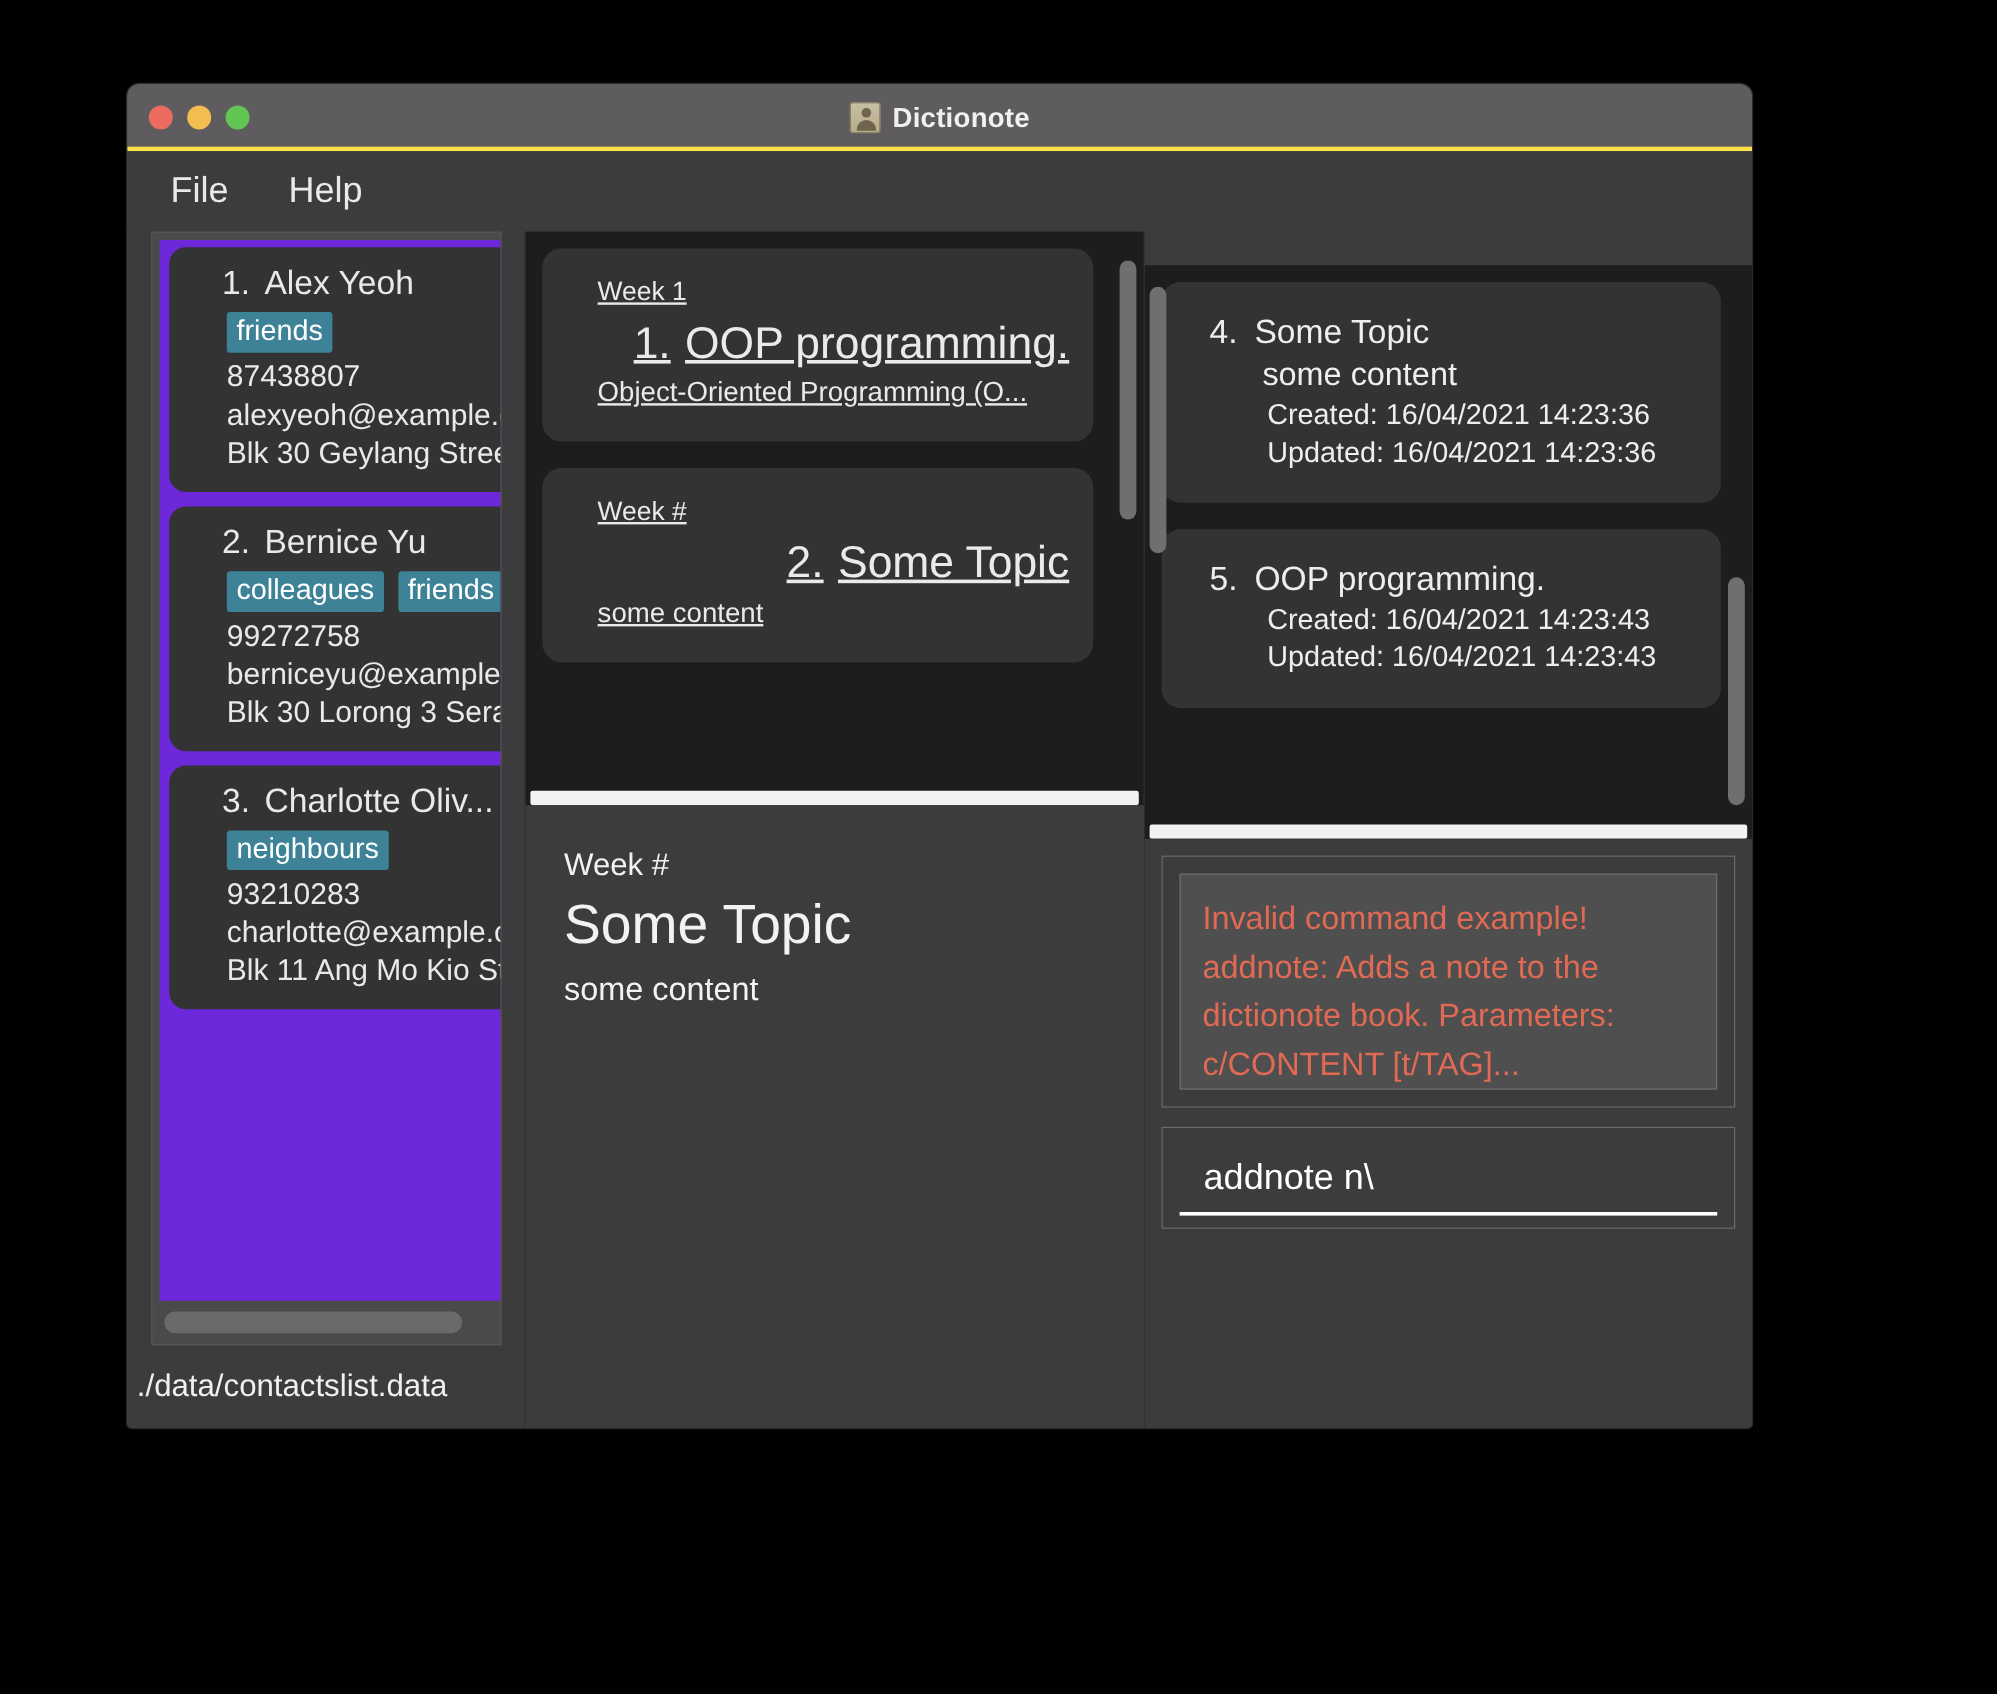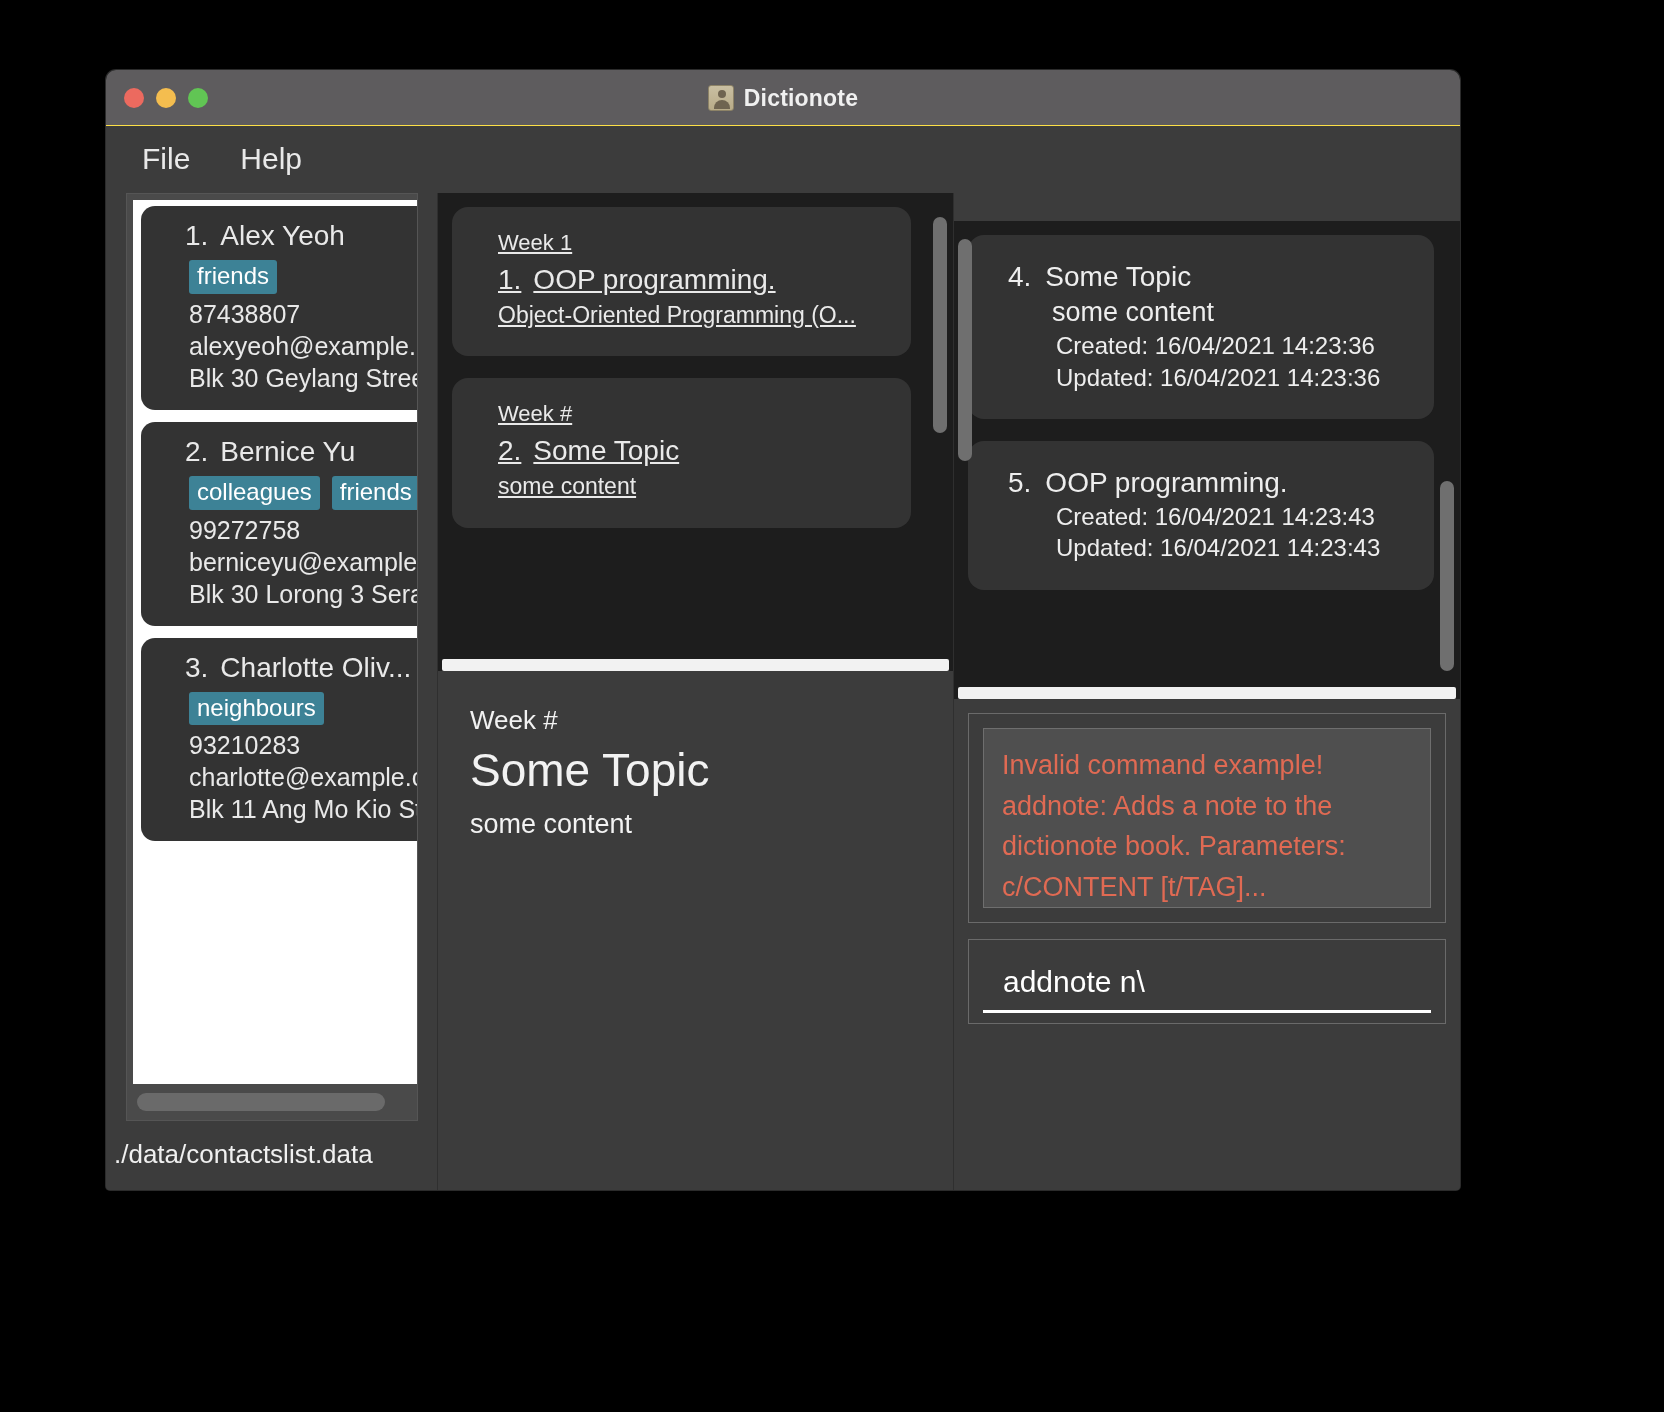--- a/index.html
+++ b/index.html
@@ -18,21 +18,21 @@
     border-radius: 10px 10px 4px 4px;
     background: #3c3c3c;
     box-shadow: 0 0 0 1px #2b2b2b;
     overflow: hidden;
   }
   #titlebar {
     height: 56px;
     background: #5e5c5e;
     border-radius: 10px 10px 0 0;
     position: relative;
-    border-bottom: 1px solid #fde047;
+    border-bottom: 4px solid #fde047;
   }
   .traffic {
     position: absolute; top: 18px;
     width: 20px; height: 20px; border-radius: 50%;
   }
   .tl-close  { left: 18px;  background: #ec6a5f; }
   .tl-min    { left: 50px;  background: #f4bd4f; }
   .tl-max    { left: 82px;  background: #61c554; }
 
   #title-wrap {
@@ -92,21 +92,21 @@
     height: 928px;
     background: #4a4a4a;
     border: 1px solid #555;
     position: relative;
     overflow: hidden;
     display: flex; flex-direction: column;
   }
   #contact-list {
     position: absolute; left: 6px; top: 6px;
     width: 296px; bottom: 36px;
-    background: #ffffff;
+    background: #6d28d9;
     overflow: hidden;
     padding: 6px 0 4px 0;
   }
   .contact-card {
     background: #333333;
     border-radius: 14px;
     margin: 0 0 12px 8px;
     padding: 14px 16px 16px 44px;
     width: 300px;
     color: #e9e9e9;
@@ -159,21 +159,21 @@
   }
   .note-card {
     background: #333333; border-radius: 16px;
     margin: 0 14px 22px 14px;
     padding: 22px 20px 26px 46px;
     color: #eaeaea;
     text-decoration: underline;
   }
   .note-week { font-size: 22px; line-height: 1.3; }
   .note-title {
-    font-size: 28px; line-height: 1.32; margin-top: 4px; white-space: nowrap;
+    font-size: 37px; line-height: 1.32; margin-top: 4px; white-space: nowrap; text-align: right;
   }
   .note-title .idx { margin-right: 12px; }
   .note-content {
     font-size: 23px; line-height: 1.3; margin-top: 2px; white-space: nowrap;
   }
   .vscroll-track {
     position: absolute; right: 4px; top: 10px; bottom: 18px; width: 18px;
     background: transparent;
   }
   .vscroll-thumb {

